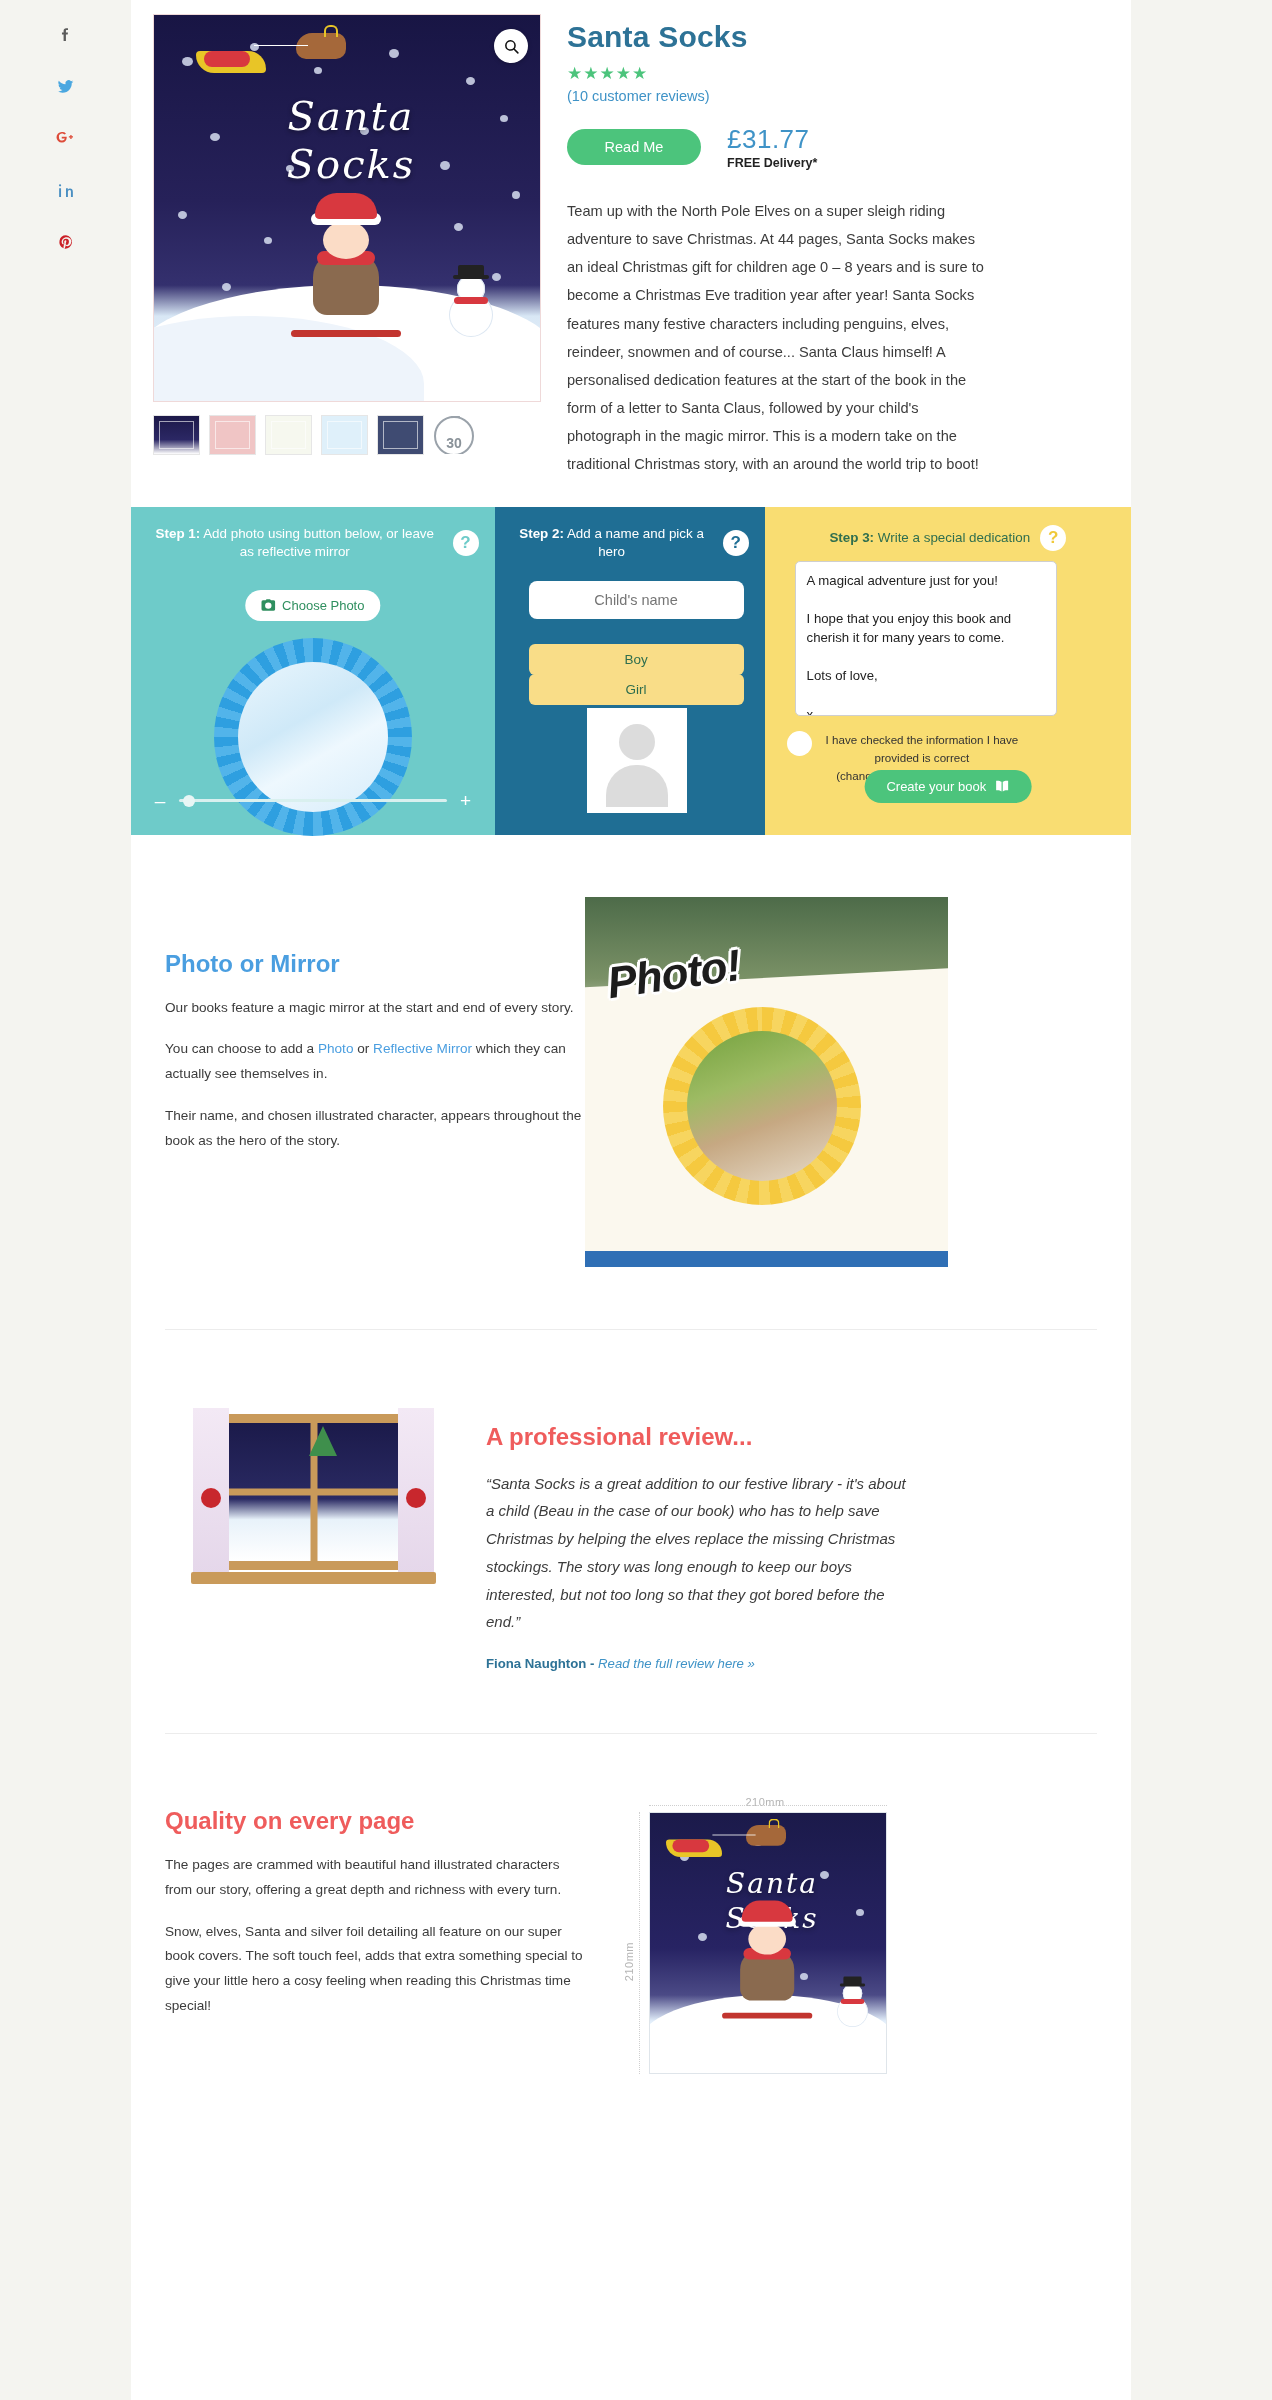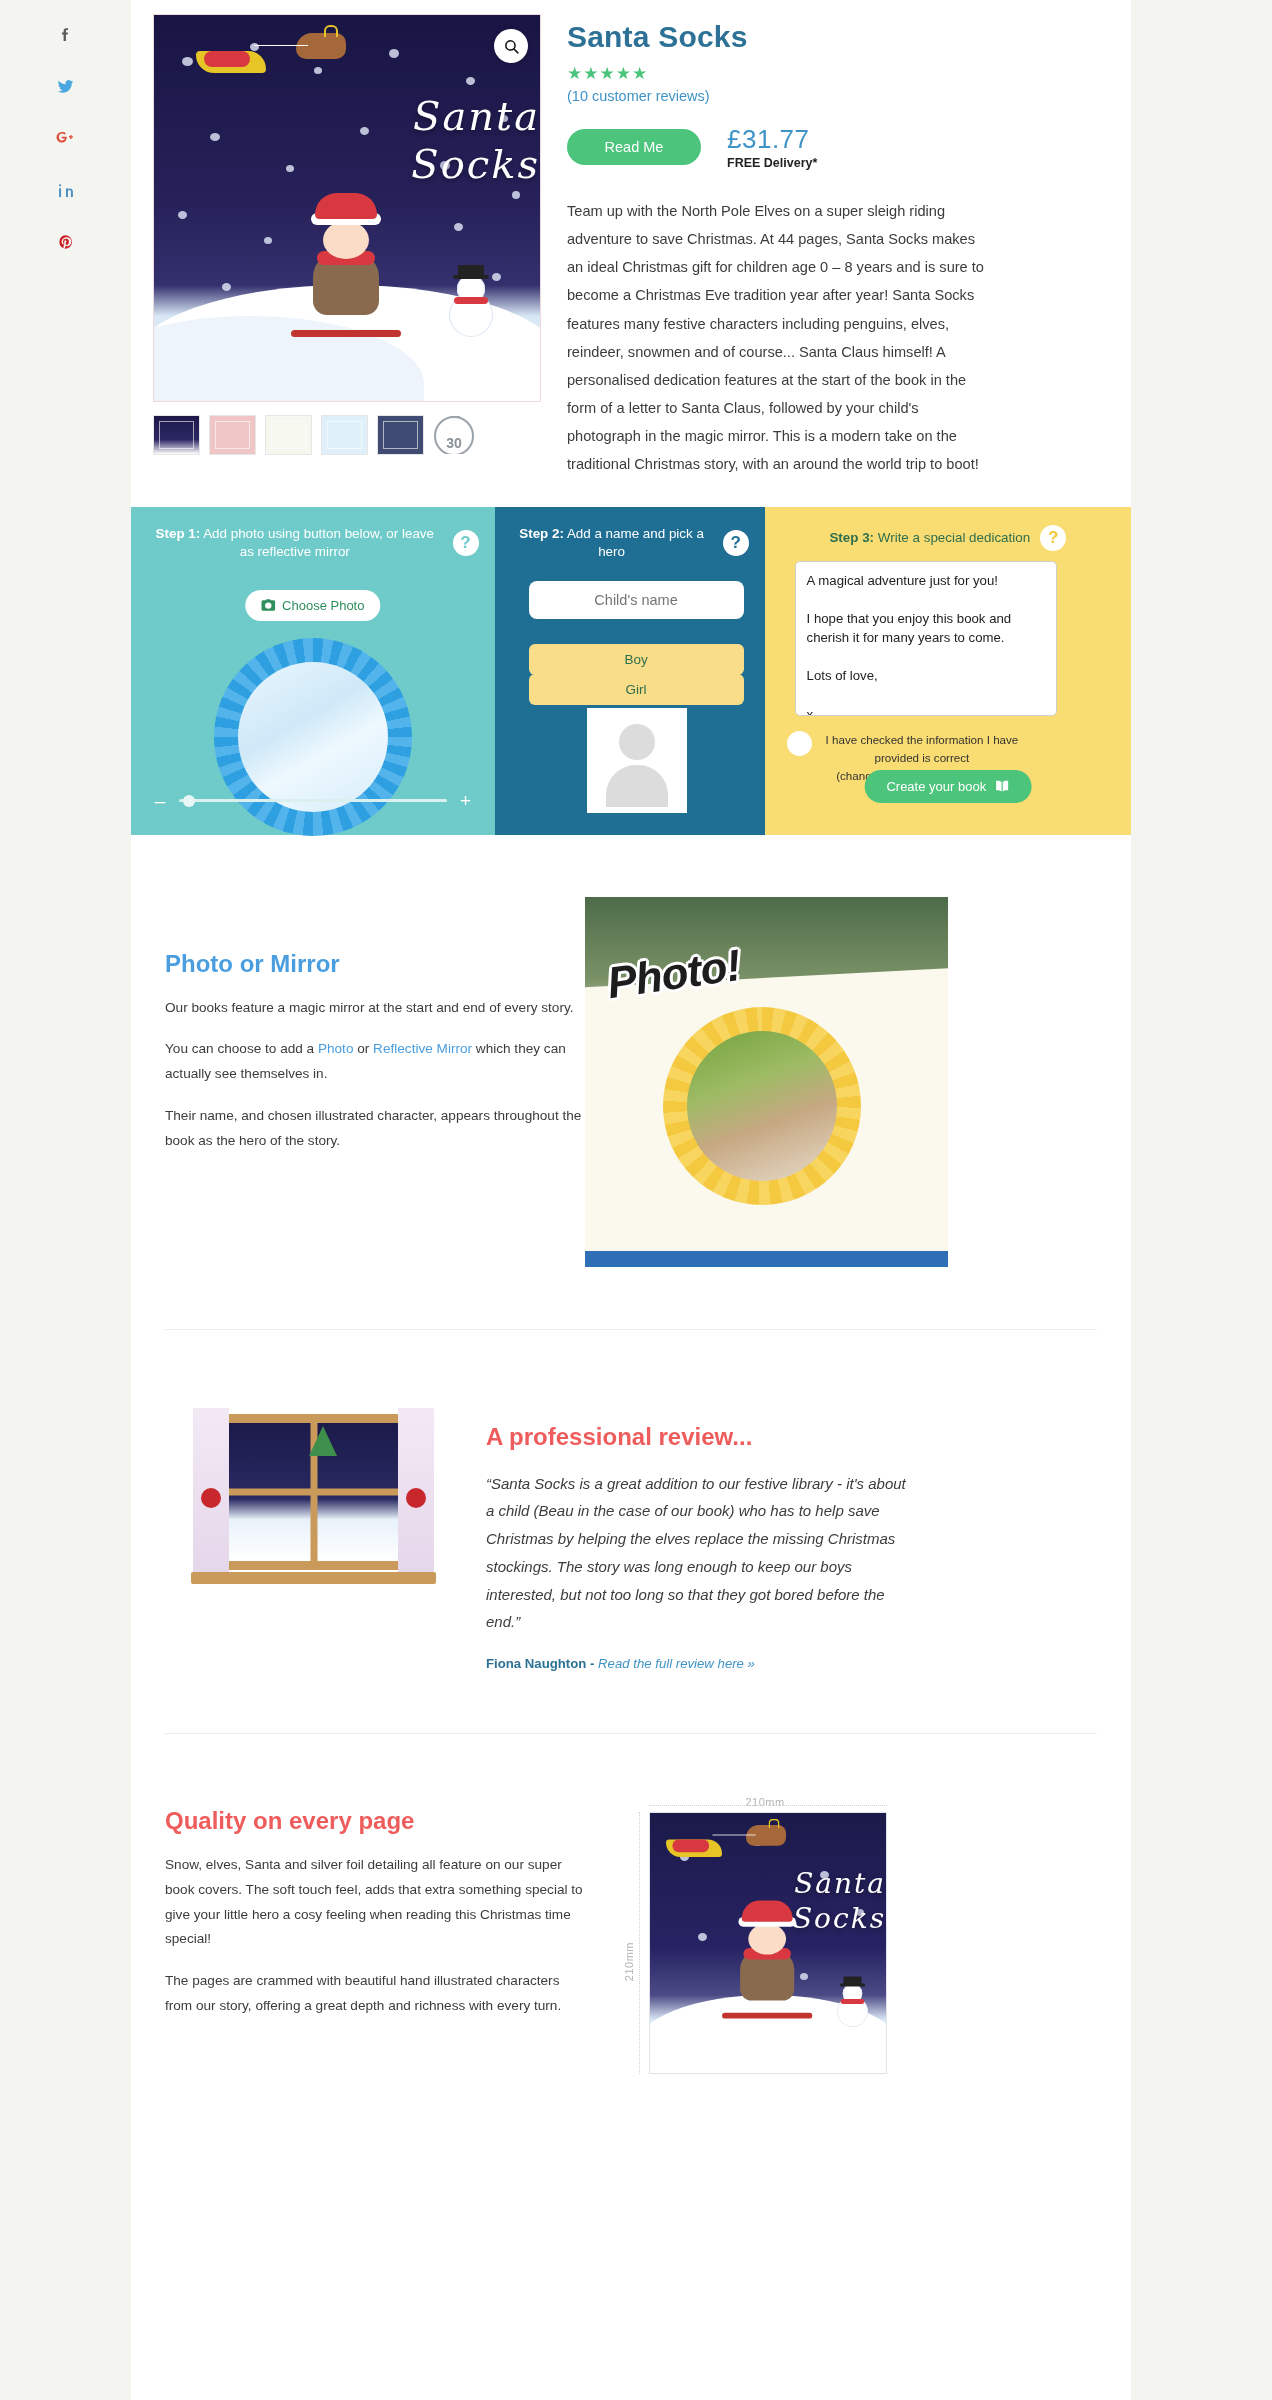--- a/index.html
+++ b/index.html
@@ -49,21 +49,21 @@
   .snowline {
     position:absolute; left:-6%; bottom:0; width:112%; height:30%;
     background:#fff; border-radius: 52% 52% 0 0 / 70% 70% 0 0;
   }
   .snowline2 {
     position:absolute; left:-20%; bottom:0; width:90%; height:22%;
     background:#eef4fb; border-radius: 50% 50% 0 0 / 80% 80% 0 0;
   }
   .flake { position:absolute; background:#d7def0; border-radius:50%; opacity:.85; }
   .cover-title {
-    position:absolute; top:78px; left:0; right:0; text-align:right;
+    position:absolute; top:78px; left:0; right:0; text-align:center;
     font-family: "DejaVu Serif", serif; font-style: italic;
     color:#fff; font-size:40px; letter-spacing:2px;
     text-shadow: 0 2px 5px rgba(0,0,0,.4);
     margin-left: 8px;
   }
   .cover-title .l2 { display:block; margin-top:2px; }
   .elf {
     position:absolute; left:50%; transform:translateX(-50%); bottom:58px;
     width:120px; height:150px;
   }
@@ -564,22 +564,22 @@
       </div>
     </div>
 
     <div class="sp"></div>
     <div class="divider"></div>
     <div class="sp"></div>
 
     <div class="feature">
       <div class="col-text" style="padding-top:10px">
         <div class="f-title red">Quality on every page</div>
+        <div class="f-p">The pages are crammed with beautiful hand illustrated characters from our story, offering a great depth and richness with every turn.</div>
         <div class="f-p">Snow, elves, Santa and silver foil detailing all feature on our super book covers. The soft touch feel, adds that extra something special to give your little hero a cosy feeling when reading this Christmas time special!</div>
-        <div class="f-p">The pages are crammed with beautiful hand illustrated characters from our story, offering a great depth and richness with every turn.</div>
       </div>
       <div class="book-spec" style="margin-left:30px">
         <div class="spec-top-label">210mm</div>
         <div class="spec-side-label">210mm</div>
         <div class="dotline-h"></div>
           <div class="dotline-v"></div>
         <div class="spec-book">
           <div class="snowline"></div>
           <div class="flake" style="left:30px;top:40px;width:9px;height:8px"></div>
           <div class="flake" style="left:104px;top:26px;width:8px;height:7px"></div>

